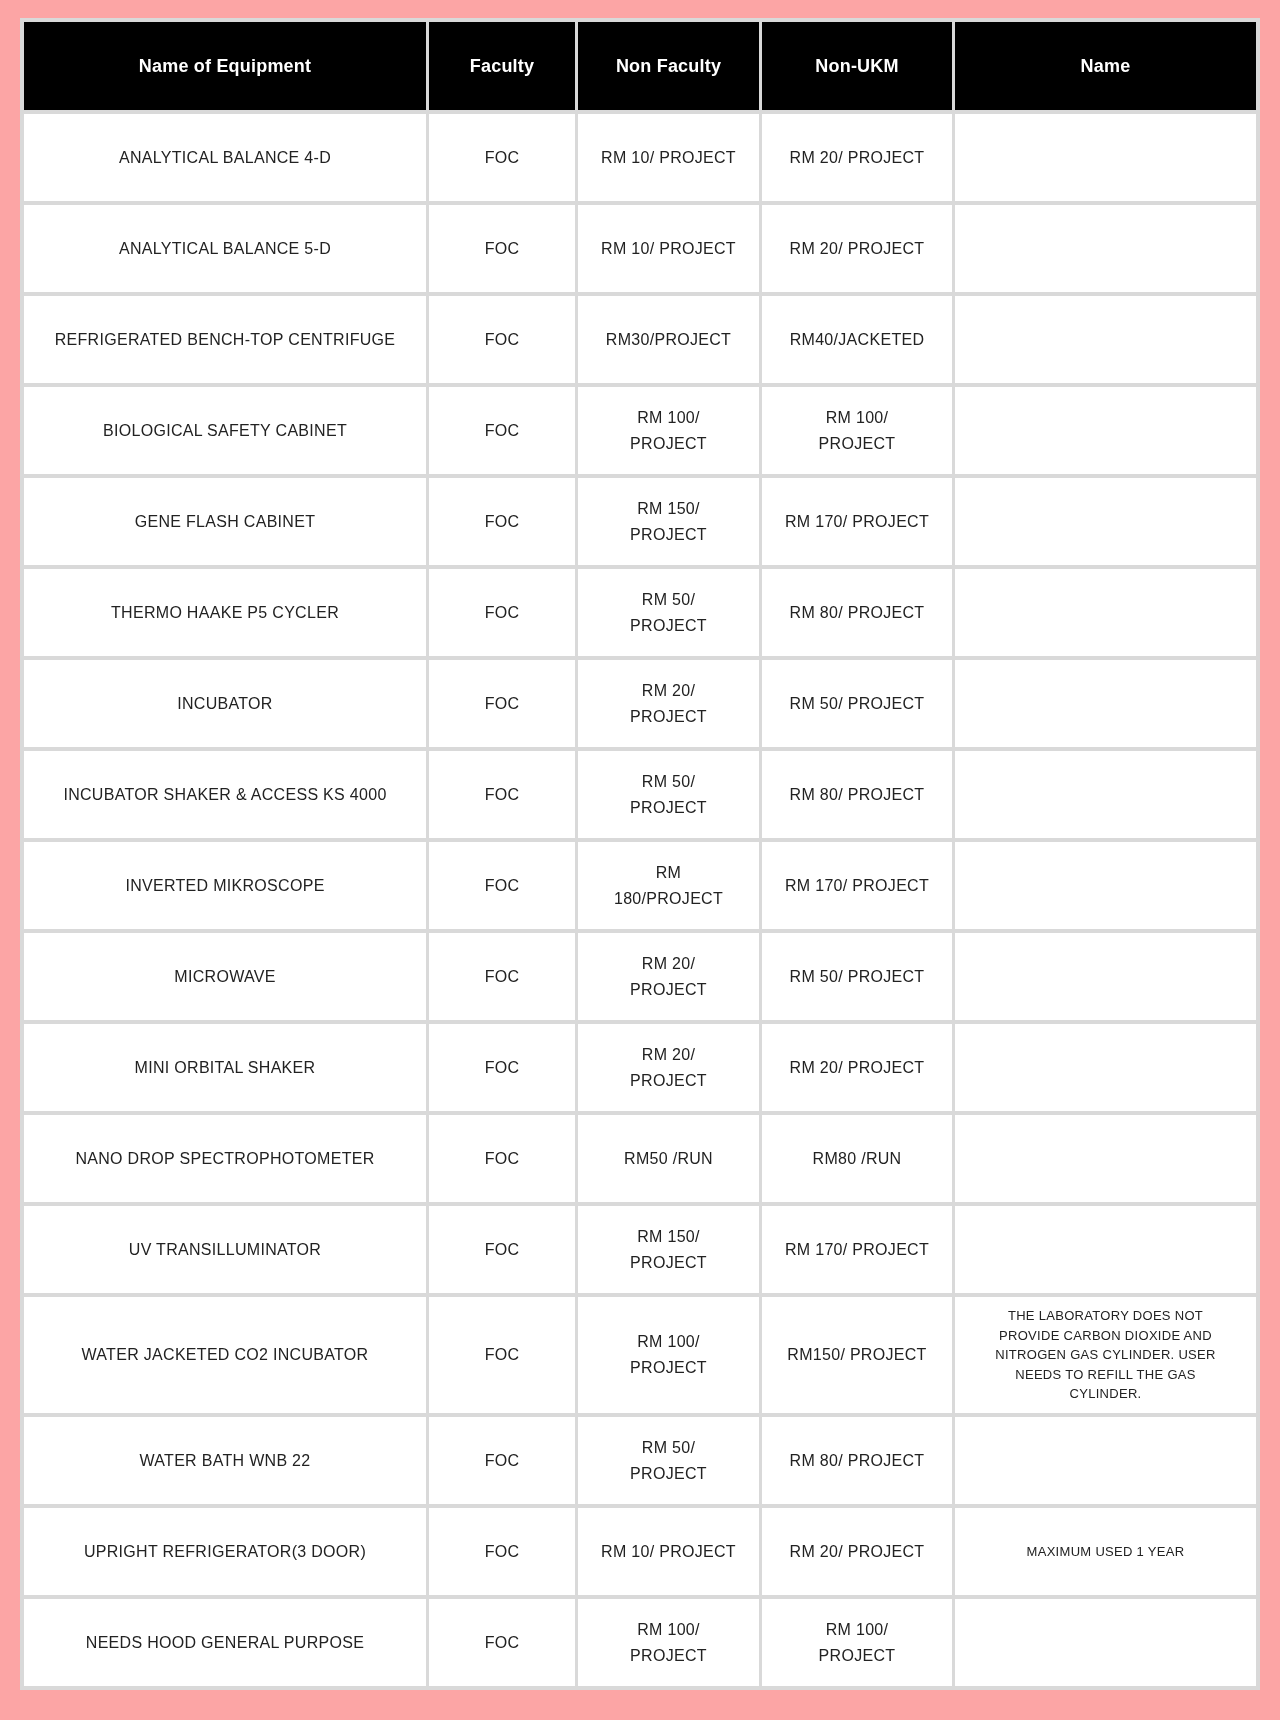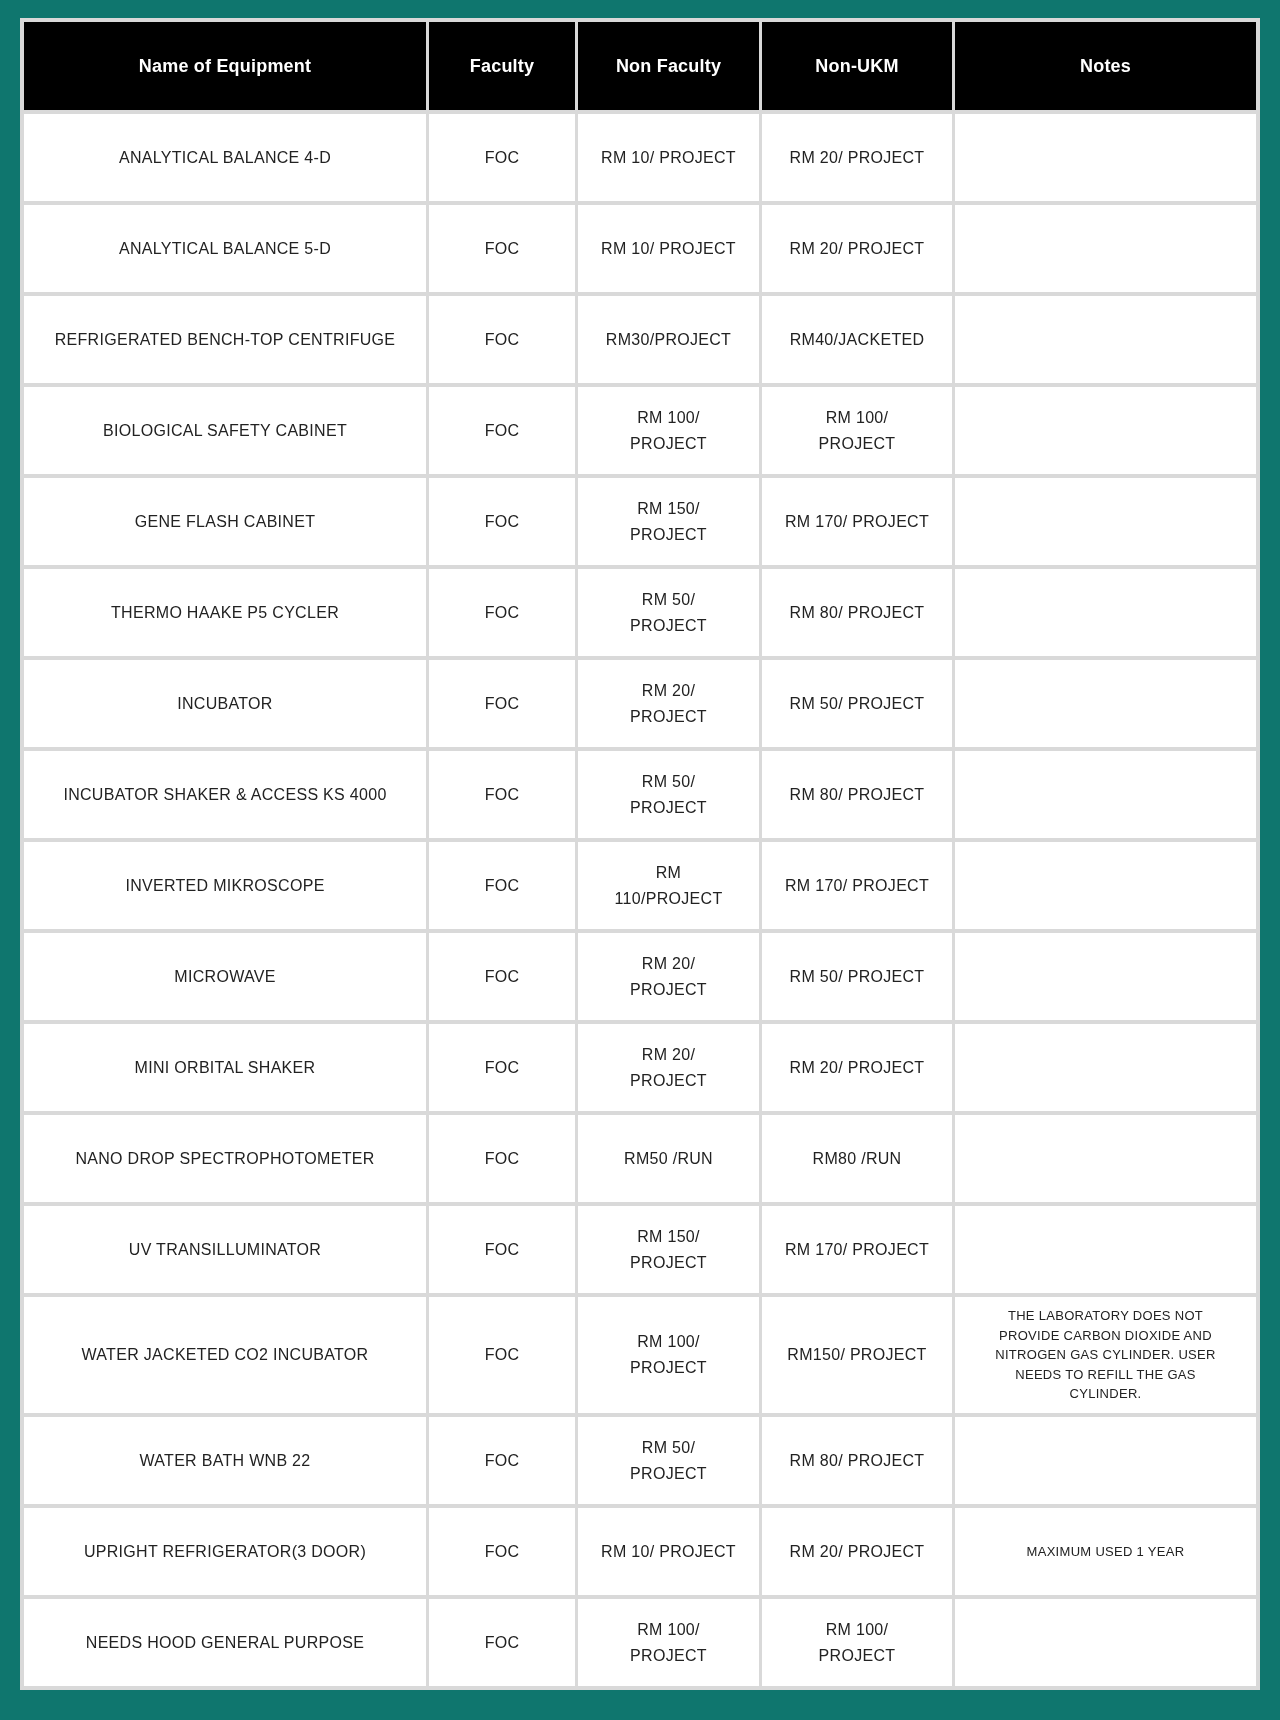--- a/index.html
+++ b/index.html
@@ -9,21 +9,21 @@
     --cell-bg: #ffffff;
     --body-text: #222222;
   }
   * { margin: 0; padding: 0; }
   html, body { background: #ffffff; }
   body { font-family: "Liberation Sans", sans-serif; }
   .page {
     position: relative;
     width: 1280px;
     height: 1720px;
-    background: #0f766e;
+    background: #fca5a5;
     overflow: hidden;
   }
   .price-table {
     position: absolute;
     left: 20px;
     top: 18px;
     width: 1240px;
     box-sizing: border-box;
     padding: 4px;
     background: var(--grid-line);
@@ -71,21 +71,21 @@
 <body>
 
 <div class="page">
   <div class="price-table">
 
     <div class="contents">
       <div class="th">Name of Equipment</div>
       <div class="th">Faculty</div>
       <div class="th">Non Faculty</div>
       <div class="th">Non-UKM</div>
-      <div class="th">Notes</div>
+      <div class="th">Name</div>
     </div>
 
     <div class="contents" id="table-body"><div class="contents">
     <div class="td name">ANALYTICAL BALANCE 4-D</div>
     <div class="td">FOC</div>
     <div class="td">RM 10/ PROJECT</div>
     <div class="td">RM 20/ PROJECT</div>
     <div class="td notes">
       <div class="notes-text"></div>
     </div>
@@ -148,21 +148,21 @@
     <div class="td">RM 50/
 PROJECT</div>
     <div class="td">RM 80/ PROJECT</div>
     <div class="td notes">
       <div class="notes-text"></div>
     </div>
   </div><div class="contents">
     <div class="td name">INVERTED MIKROSCOPE</div>
     <div class="td">FOC</div>
     <div class="td">RM
-110/PROJECT</div>
+180/PROJECT</div>
     <div class="td">RM 170/ PROJECT</div>
     <div class="td notes">
       <div class="notes-text"></div>
     </div>
   </div><div class="contents">
     <div class="td name">MICROWAVE</div>
     <div class="td">FOC</div>
     <div class="td">RM 20/
 PROJECT</div>
     <div class="td">RM 50/ PROJECT</div>

